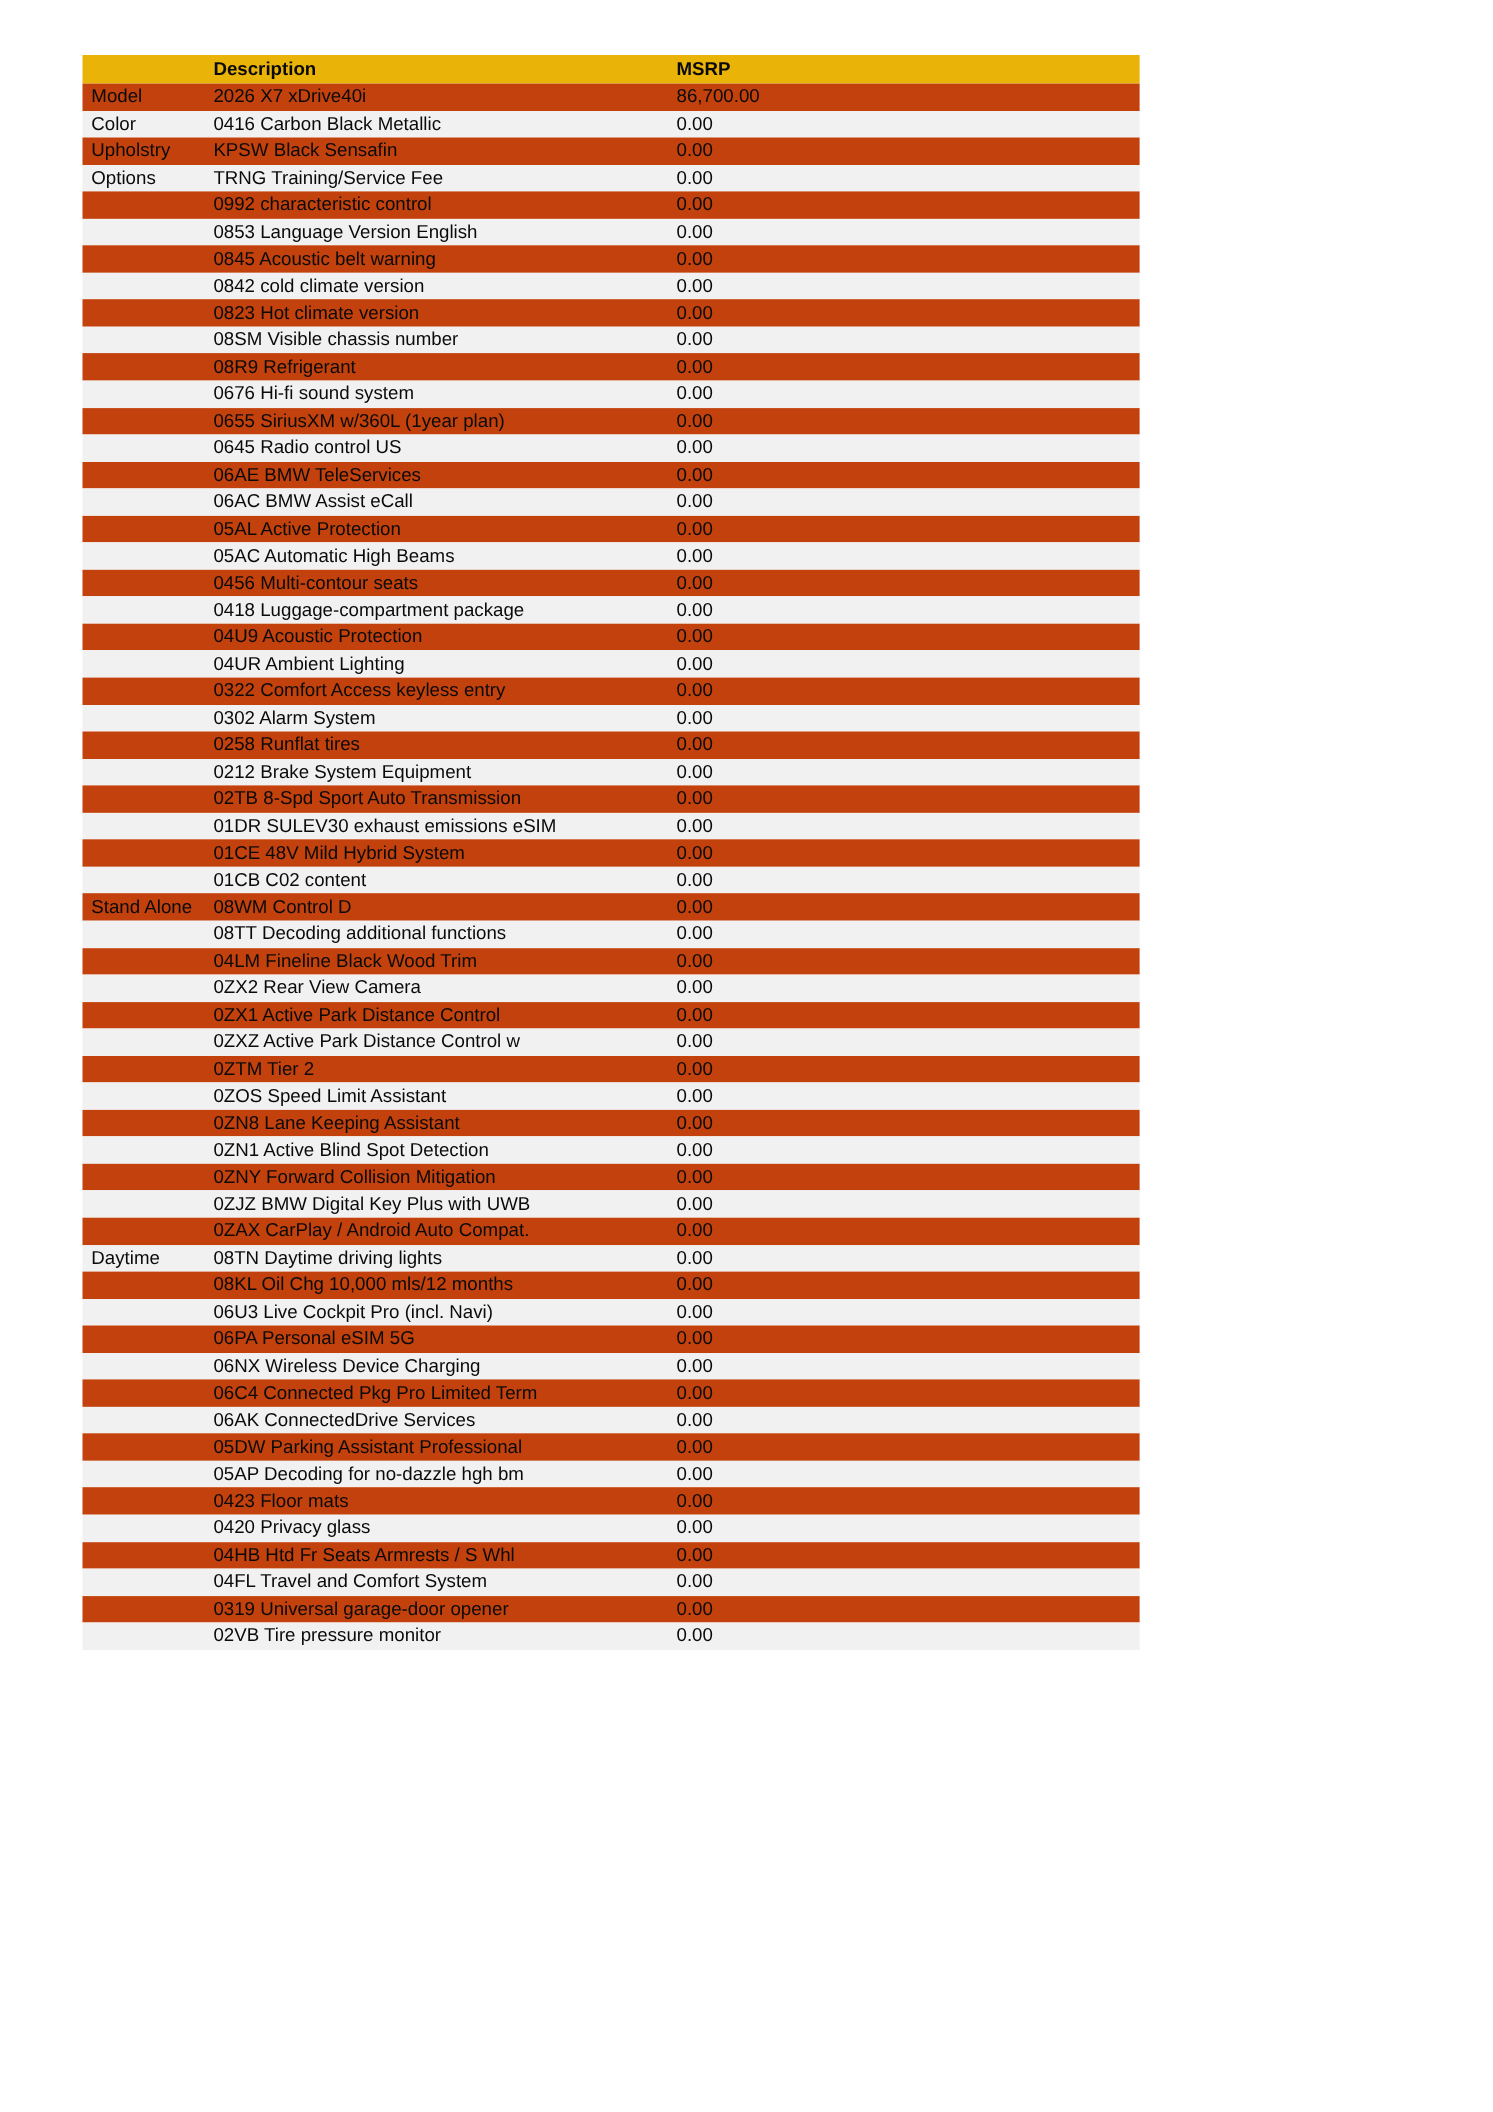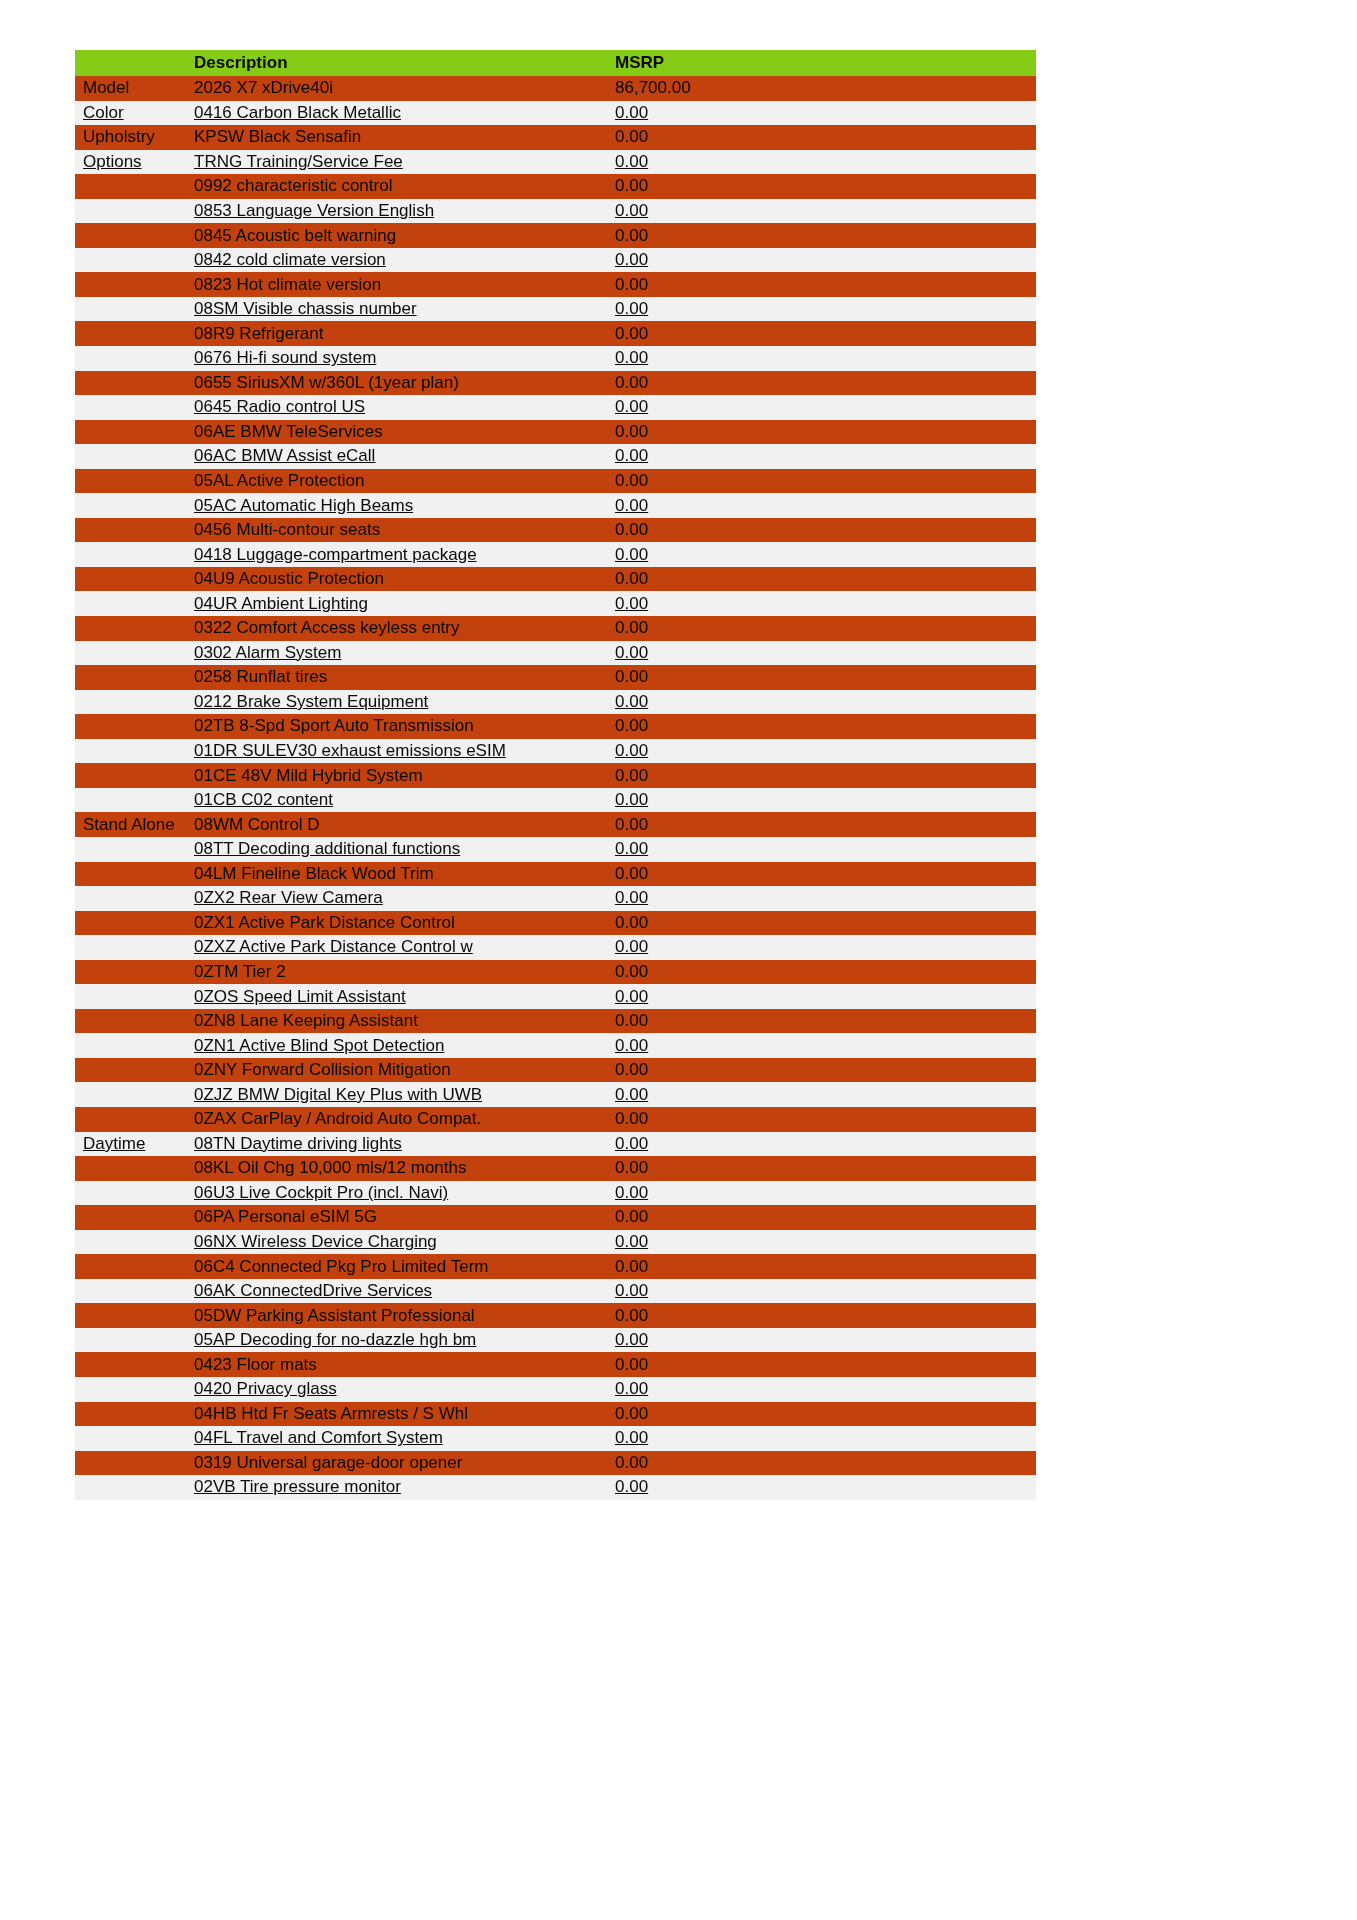--- a/index.html
+++ b/index.html
@@ -17,22 +17,22 @@
     left: 75px;
     width: 961px;
   }
   .row {
     display: flex;
     align-items: center;
     height: 24.55px;
     width: 100%;
     background: #c2410c;
   }
-  .row.striped { background: var(--stripe); text-decoration: underline; }
-  .header-row { height: 26px; background: #84cc16; }
+  .row.striped { background: var(--stripe); }
+  .header-row { height: 26px; background: #eab308; }
   .cell { overflow: hidden; white-space: nowrap; }
   .cell.cat {
     width: 119px;
     padding-left: 8px;
     font-size: 17px;
   }
   .cell.desc {
     width: 421px;
     font-size: 17px;
   }

